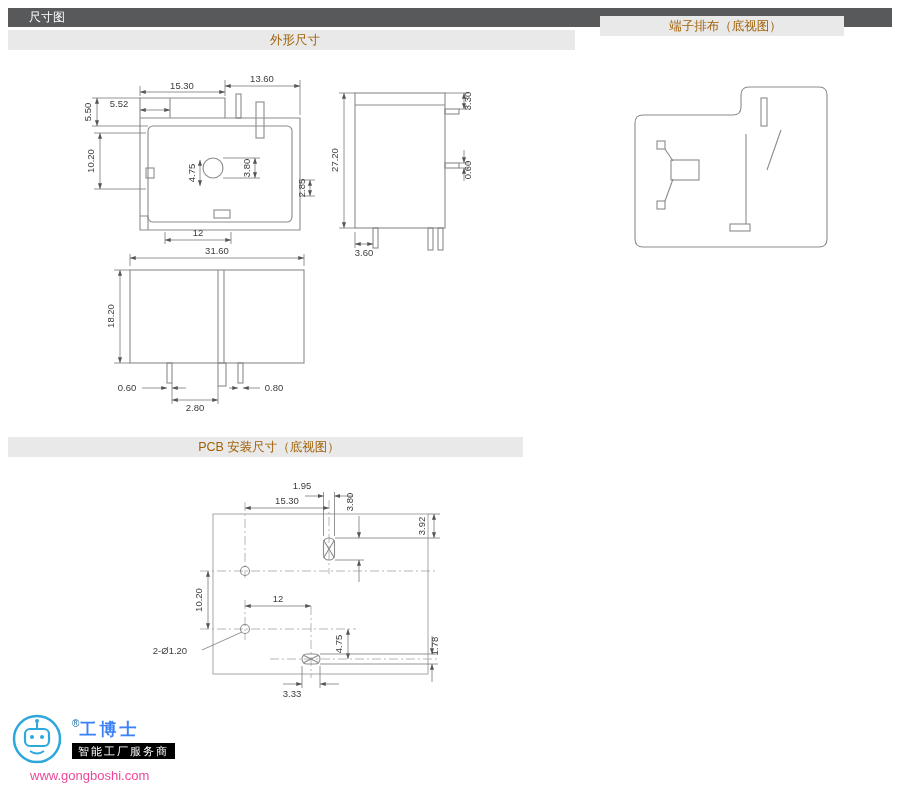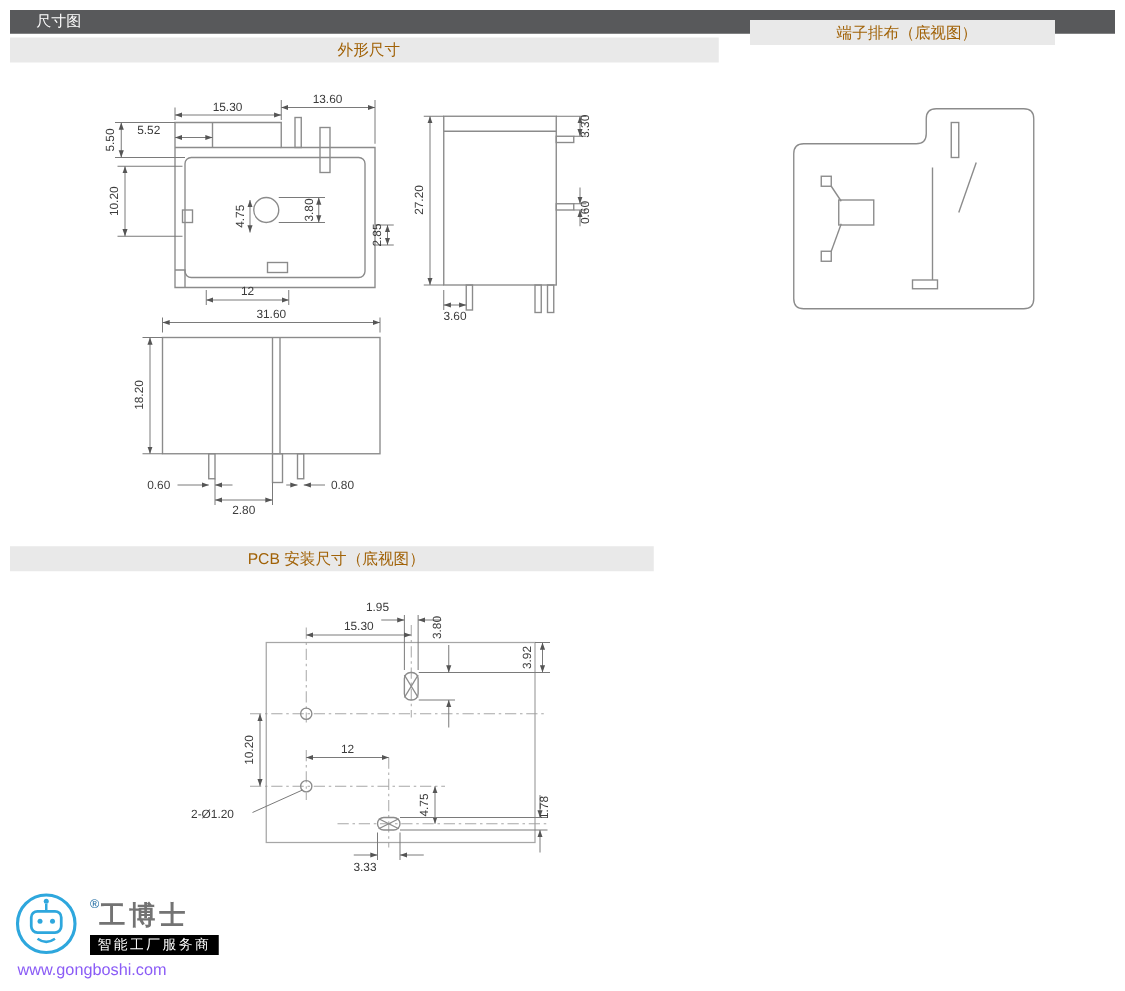--- a/index.html
+++ b/index.html
@@ -12,24 +12,24 @@
              font:12.5px/20px "Liberation Sans",sans-serif;padding-left:7px;box-sizing:border-box;text-align:center;}
   svg .ln{stroke:#8b8b8b;fill:none;stroke-width:1.1;}
   svg .ln2{stroke:#a6a6a6;fill:none;stroke-width:1;}
   svg .cl{stroke:#9a9a9a;fill:none;stroke-width:0.7;stroke-dasharray:9 3 2 3;}
   svg .dim{stroke:#7a7a7a;fill:none;stroke-width:0.8;}
   svg .dt text{fill:#3c3c3c;font:9.5px "Liberation Sans",sans-serif;text-anchor:middle;stroke:none;}
   .footer{position:absolute;left:10px;top:710px;width:240px;}
   .logo-row{display:flex;align-items:flex-start;}
   .logo-text{margin-left:6px;padding-top:8px;}
   .reg{font-size:10px;color:#14659e;vertical-align:top;}
-  .brand{font-weight:bold;font-size:21px;color:#737373;letter-spacing:3px;}
+  .brand{font-weight:bold;font-size:17px;color:#3b82f6;letter-spacing:3px;}
   .tagline{display:inline-block;background:#000000;color:#fff;font:11px/16px "Liberation Sans",sans-serif;
            padding:0 6px;margin-top:2px;letter-spacing:2px;}
-  .site-url{color:#8b5cf6;font:13px "Liberation Sans",sans-serif;margin-top:2px;margin-left:4px;}
+  .site-url{color:#ec4899;font:13px "Liberation Sans",sans-serif;margin-top:2px;margin-left:20px;}
 </style>
 </head>
 <body>
 
 <div class="bar-dark">
   <span>尺寸图</span>
 </div>
 
 <div class="bar-light" style="left:8px;top:30px;width:567px">
   <span>外形尺寸</span>

